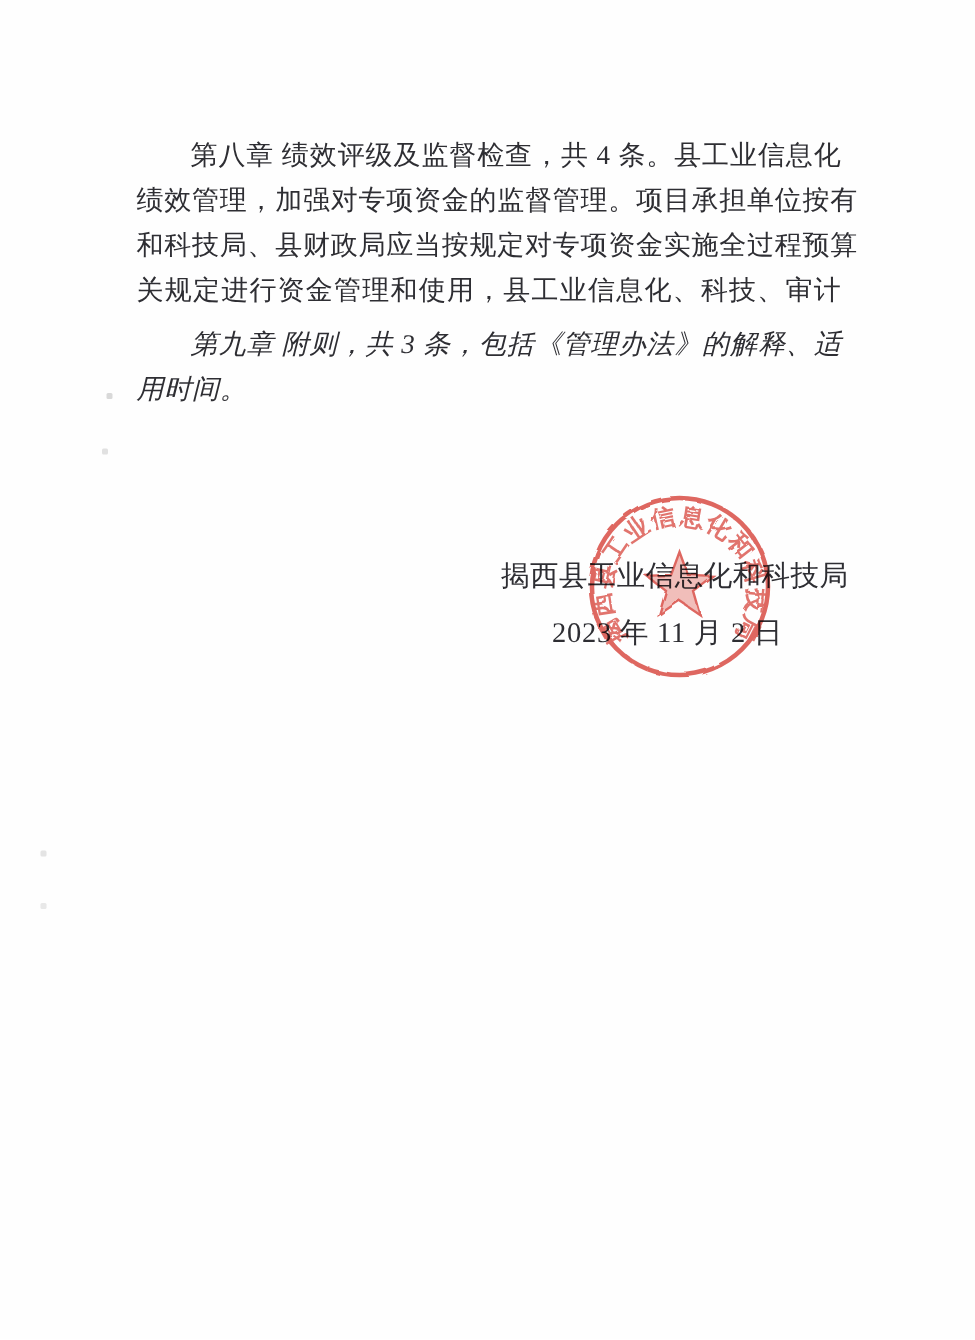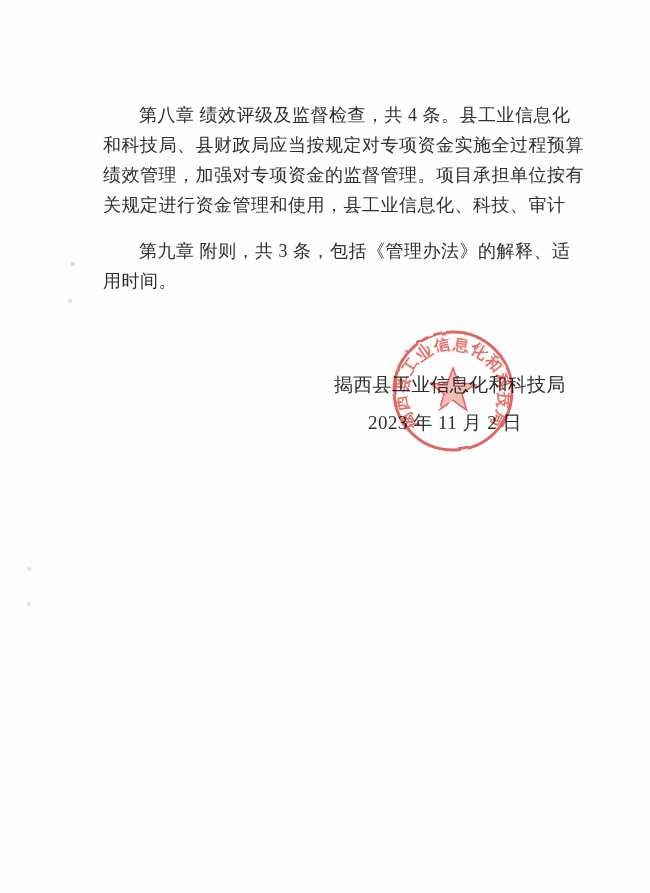--- a/index.html
+++ b/index.html
@@ -13,22 +13,22 @@
   }
   .body-text {
     position: absolute;
     left: 87px;
     top: 84px;
     width: 478px;
     color: #2e2e33;
     font-size: 18px;
     letter-spacing: 0.5px;
   }
-  .para { margin: 16px; }
-  .para + .para { margin-top: 6px; }
+  .para { margin: 4px; }
+  .para + .para { margin-top: 6px; font-style: italic; }
   .line {
     height: 30px;
     line-height: 30px;
     text-align: justify;
     text-align-last: justify;
     text-justify: inter-character;
     white-space: nowrap;
   }
   .line.first { padding-left: 2em; }
   .line.last { text-align-last: left; }
@@ -76,22 +76,22 @@
   .speck.s4 { left: 27px;  top: 602px; opacity: .6; }
 </style>
 </head>
 <body>
 
 <div class="page">
 
   <div class="body-text" id="paragraphs">
       <div class="para">
         <div class="line first">第八章 绩效评级及监督检查，共 4 条。县工业信息化</div>
+        <div class="line">绩效管理，加强对专项资金的监督管理。项目承担单位按有</div>
         <div class="line">和科技局、县财政局应当按规定对专项资金实施全过程预算</div>
-        <div class="line">绩效管理，加强对专项资金的监督管理。项目承担单位按有</div>
         <div class="line">关规定进行资金管理和使用，县工业信息化、科技、审计</div>
       </div>
       <div class="para">
         <div class="line first">第九章 附则，共 3 条，包括《管理办法》的解释、适</div>
         <div class="line last">用时间。</div>
       </div>
     </div>
 
   <div class="sig-org">揭西县工业信息化和科技局</div>
 

